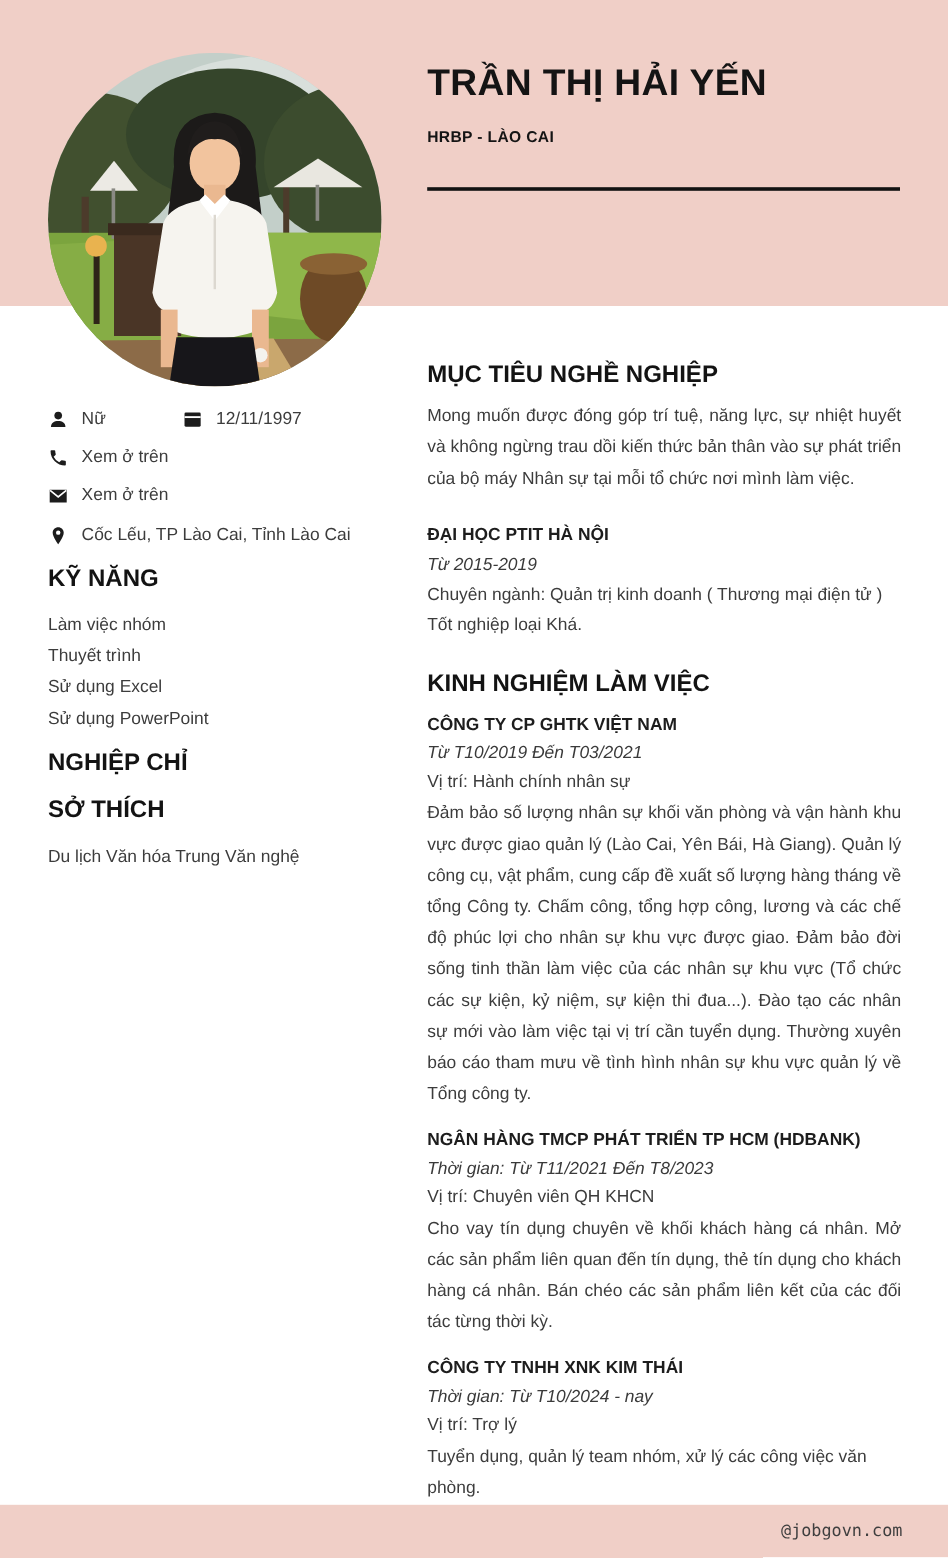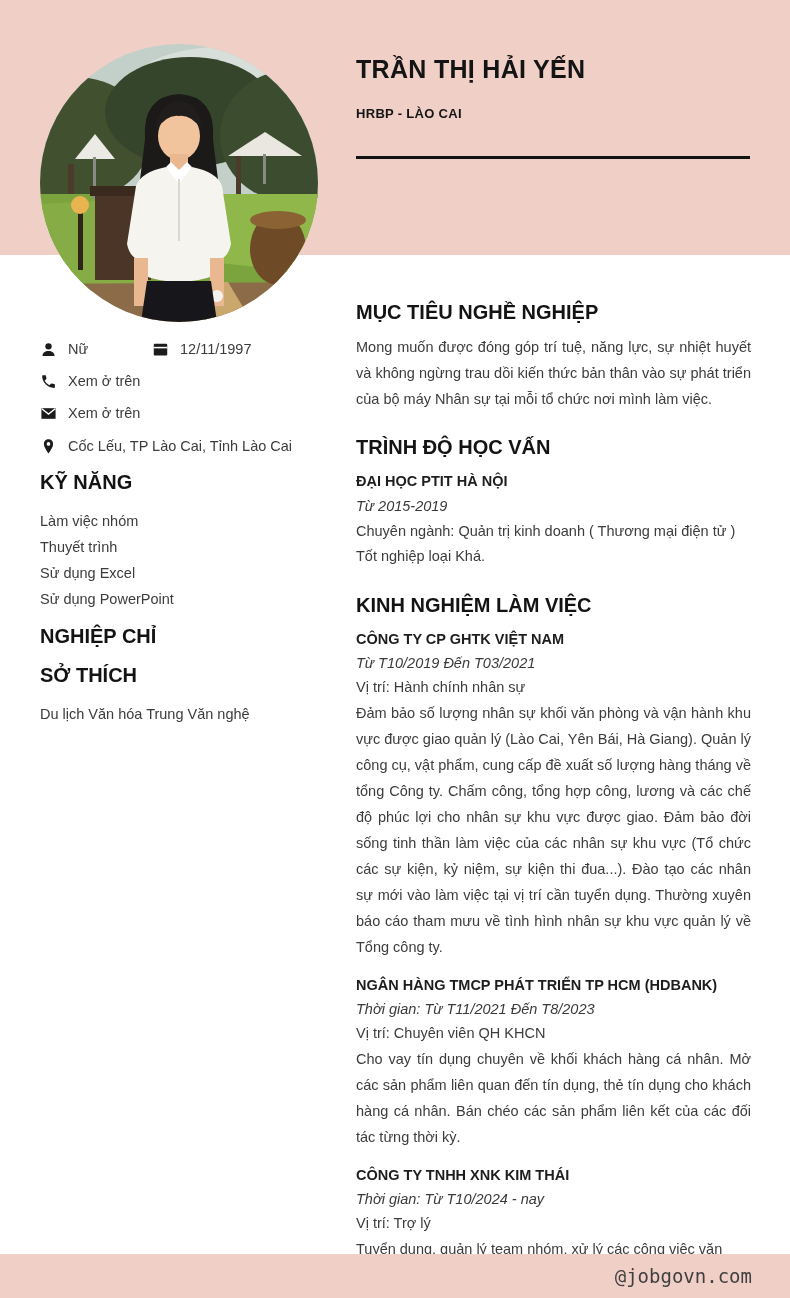--- a/index.html
+++ b/index.html
@@ -5,29 +5,29 @@
   html,body{margin:0;padding:0;background:#fff;}
   .page{
     position:relative;width:790px;height:1298px;overflow:hidden;background:#fff;
     font-family:"Liberation Sans","DejaVu Sans",sans-serif;color:#3c3c3c;
   }
   .header-band{position:absolute;top:0;left:0;width:790px;height:255px;background:#f0cfc7;}
   .footer-band{
     position:absolute;left:0;bottom:0;width:790px;height:44px;background:#f0cfc7;
     display:flex;align-items:center;justify-content:flex-end;box-sizing:border-box;padding-right:38px;
   }
-  .watermark{font-family:"DejaVu Sans Mono","Liberation Mono",monospace;font-size:19px;color:#3f3f3f;}
+  .watermark{font-family:"DejaVu Sans Mono","Liberation Mono",monospace;font-size:14px;color:#3f3f3f;}
 
   .photo{
     position:absolute;left:40px;top:44px;width:278px;height:278px;border-radius:50%;overflow:hidden;
   }
   .photo svg{display:block;}
 
   .header-text{position:absolute;left:356px;top:50px;width:396px;}
-  .candidate-name{margin:0;font-size:25px;line-height:38px;font-weight:700;color:#141414;letter-spacing:.3px;}
+  .candidate-name{margin:0;font-size:31px;line-height:38px;font-weight:700;color:#141414;letter-spacing:.3px;}
   .job-title{margin:15px 0 0;font-size:13px;line-height:22px;font-weight:700;color:#141414;letter-spacing:.3px;}
   .divider{width:394px;height:3px;background:#131313;margin-top:31px;}
 
   .left-col{position:absolute;left:40px;top:340px;width:276px;font-size:14.5px;line-height:19px;}
   .info-row{display:flex;align-items:center;margin-bottom:13px;}
   .info-cell{display:flex;align-items:center;}
   .info-cell.first{width:112px;}
   .icon{width:17px;height:19px;margin-right:11px;flex:0 0 auto;display:flex;align-items:center;}
   .icon svg{width:17px;height:17px;fill:#1c1c1c;display:block;}
   .info-text{color:#3c3c3c;}
@@ -170,21 +170,20 @@
     <p class="body-text">Du lịch Văn hóa Trung Văn nghệ</p>
 
   </div>
 
   <div class="right-col">
 
     <h3 class="sec-title">MỤC TIÊU NGHỀ NGHIỆP</h3>
     <p class="body-text just">Mong muốn được đóng góp trí tuệ, năng lực, sự nhiệt huyết và không ngừng trau dồi kiến thức bản thân vào sự phát triển của bộ máy Nhân sự tại mỗi tổ chức nơi mình làm việc.</p>
 
     <div class="gap1"></div>
-    <h3 class="sec-title">TRÌNH ĐỘ HỌC VẤN</h3>
     <div class="sub-head edu-line">ĐẠI HỌC PTIT HÀ NỘI</div>
     <div class="time-line edu-line">Từ 2015-2019</div>
     <div class="edu-line">Chuyên ngành: Quản trị kinh doanh ( Thương mại điện tử )</div>
     <div class="edu-line">Tốt nghiệp loại Khá.</div>
 
     <div class="gap2"></div>
     <h3 class="sec-title">KINH NGHIỆM LÀM VIỆC</h3>
 
     <div class="job">
       <div class="sub-head">CÔNG TY CP GHTK VIỆT NAM</div>

